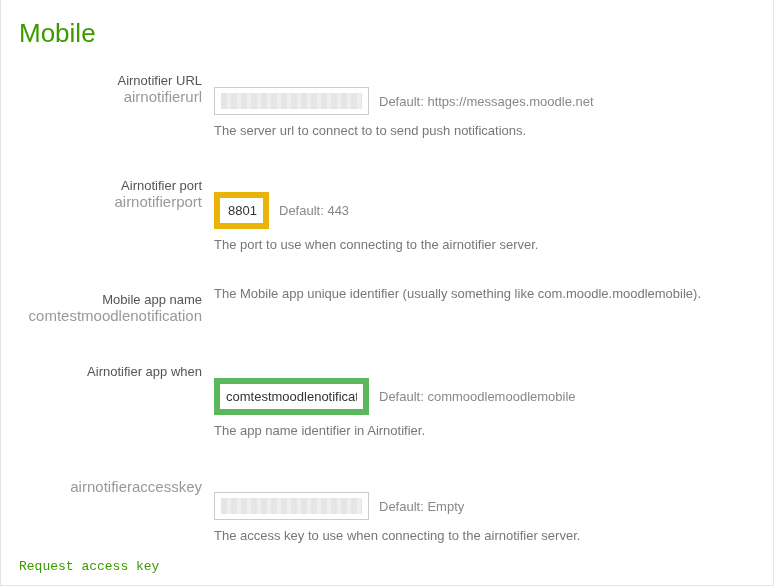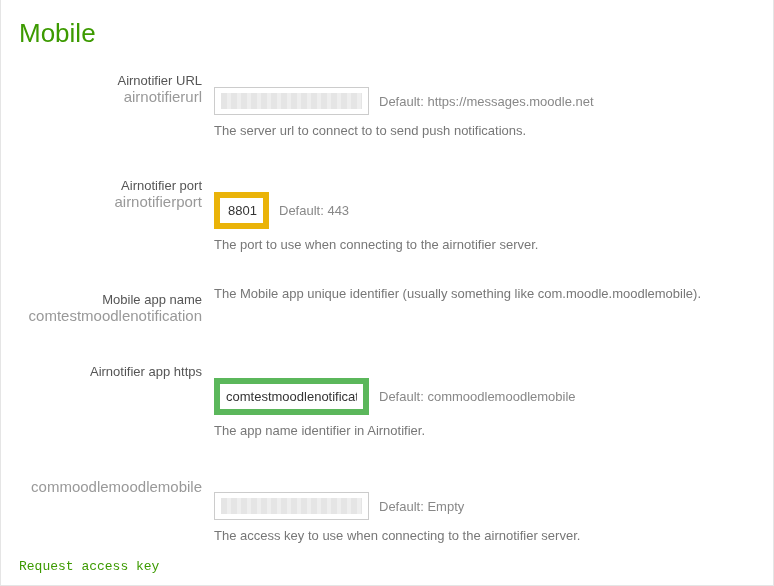--- a/index.html
+++ b/index.html
@@ -144,35 +144,35 @@
       <div class="label-sub">comtestmoodlenotification</div>
     </div>
     <div class="field-col">
       <div class="desc">The Mobile app unique identifier (usually something like com.moodle.moodlemobile).</div>
     </div>
   </div>
 
   
   <div class="form-row">
     <div class="label-col">
-      <div class="label-main">Airnotifier app https</div>
+      <div class="label-main">Airnotifier app when</div>
     </div>
     <div class="field-col">
       <div class="input-line">
         <input class="appname-input focused" value="comtestmoodlenotification" style="">
         <span class="default-txt">Default: commoodlemoodlemobile</span>
       </div>
       <div class="desc">The app name identifier in Airnotifier.</div>
     </div>
   </div>
 
   
   <div class="form-row" style="margin-bottom:10px;">
     <div class="label-col">
-      <div class="label-sub">commoodlemoodlemobile</div>
+      <div class="label-sub">airnotifieraccesskey</div>
     </div>
     <div class="field-col">
       <div class="input-line">
         <span class="pixelated-box">
             <span class="pixelated"></span>
           </span>
         <span class="default-txt">Default: Empty</span>
       </div>
       <div class="desc">The access key to use when connecting to the airnotifier server.</div>
     </div>

